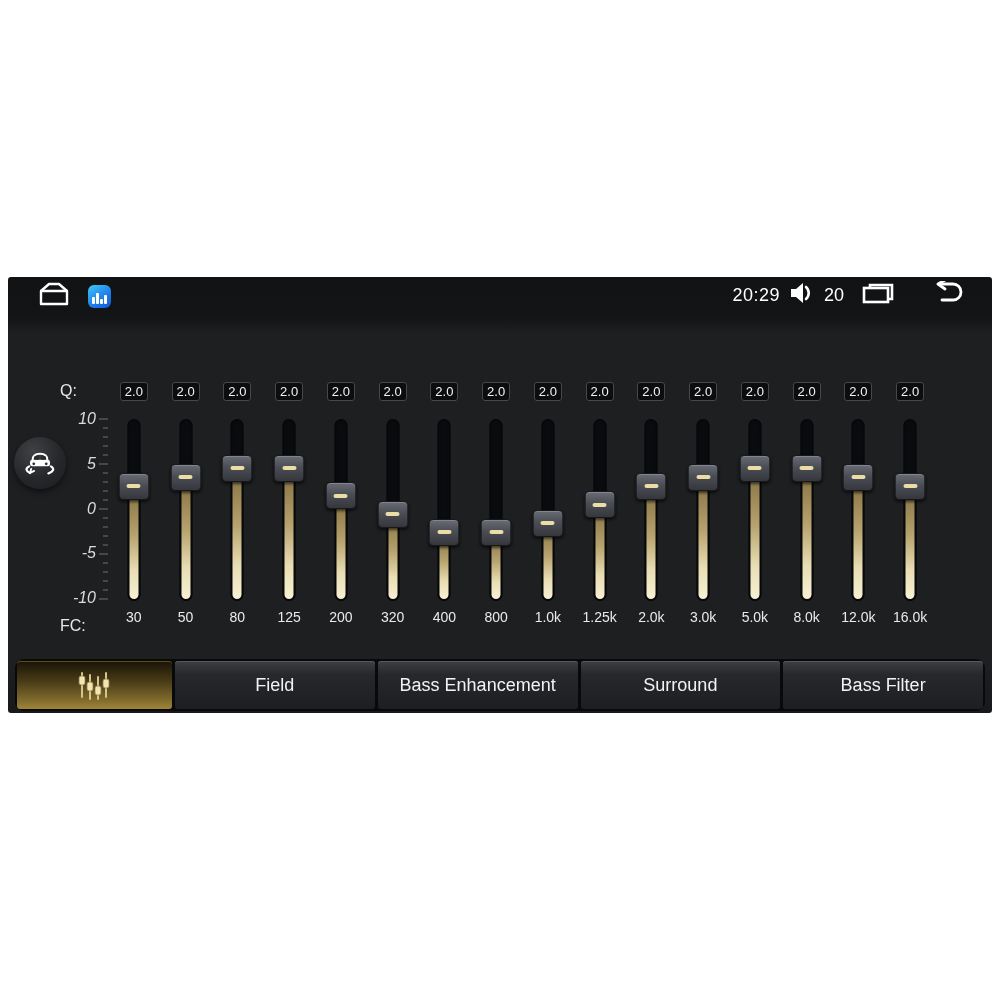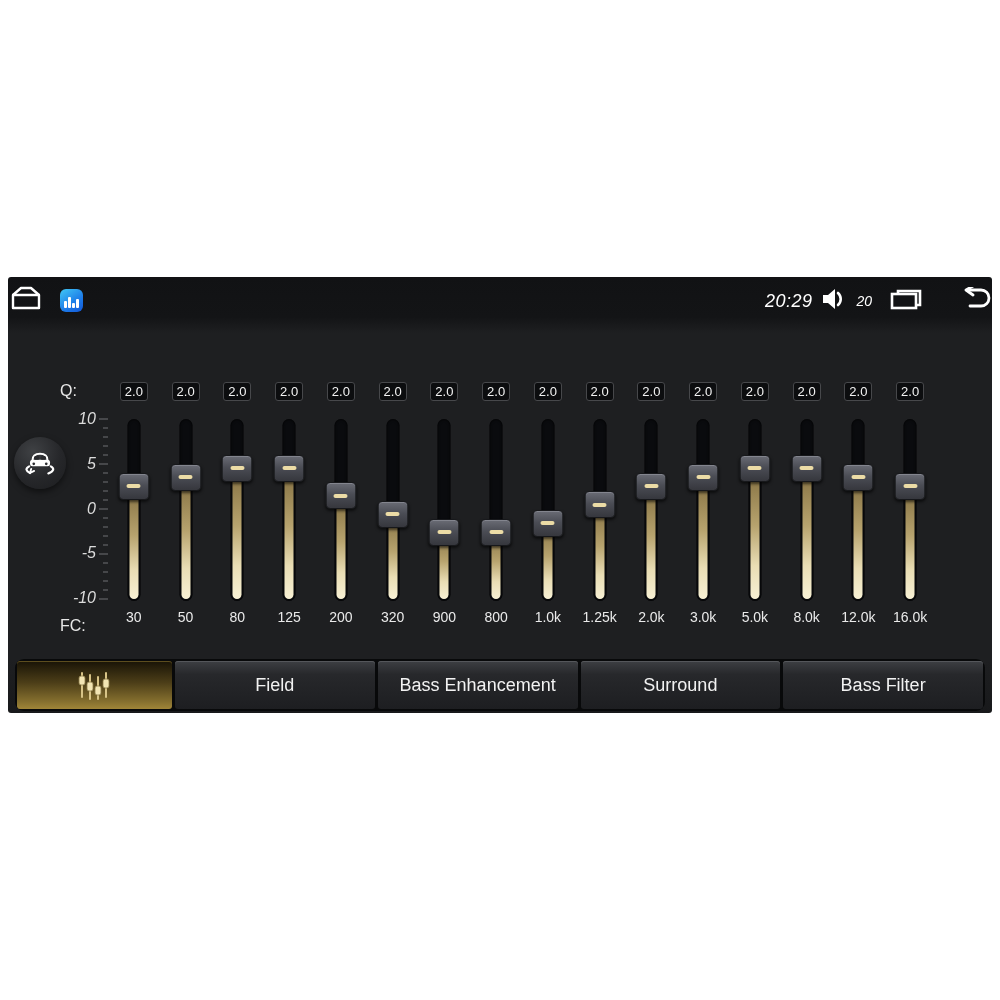--- a/index.html
+++ b/index.html
@@ -3,25 +3,25 @@
 <meta charset="utf-8">
 <style>
   * { margin:0; padding:0; box-sizing:border-box; }
   html,body { width:1000px; height:1000px; background:#ffffff; font-family:"Liberation Sans", sans-serif; }
   .panel {
     position:absolute; left:8px; top:277px; width:984px; height:436px;
     background:linear-gradient(180deg,#111214 0px,#131416 40px,#1e1f21 56px,#1e1f21 88%,#18191b 100%);
     border-radius:3px; overflow:hidden; color:#f0f0f0;
   }
   
-  .statusbar { position:absolute; top:4px; left:0; right:0; height:34px; display:flex; align-items:flex-end; padding:0 0;font-style:italic; }
+  .statusbar { position:absolute; top:4px; left:0; right:0; height:34px; display:flex; align-items:flex-start; padding:0 28px; }
   .sb-left { display:flex; align-items:center; gap:16px; }
   .sb-right { margin-left:auto; display:flex; align-items:center; gap:9px; }
   .sb-clock { font-size:18px; color:#fff; letter-spacing:0.5px; }
-  .sb-vol { font-size:14px; color:#fff; margin-right:8px; }
+  .sb-vol { font-size:18px; color:#fff; margin-right:8px; }
   .app-icon { width:23px; height:23px; border-radius:6px; background:linear-gradient(145deg,#41c8f5 0%,#1d7ce8 60%,#1257d8 100%);
     display:flex; align-items:flex-end; justify-content:center; padding-bottom:4px; gap:1.5px; }
   .app-icon i { display:block; width:2.5px; background:#fff; border-radius:1px; }
   .sb-ic { display:block; }
   
   .preset-row { position:absolute; top:48px; left:22px; right:11px; height:40px; display:flex; align-items:center; }
   .preset-pill {
     width:120px; height:40px; border-radius:21px; display:flex; align-items:center; justify-content:center; gap:12px;
     background:linear-gradient(180deg,#2c2d30,#18191b); border:1px solid #353639;
     box-shadow:0 2px 4px rgba(0,0,0,0.5); cursor:pointer;
@@ -240,21 +240,21 @@
 
   <div class="band">
     <div class="q-box">2.0</div>
     <div class="slider">
       <div class="slider-track"></div>
       <div class="slider-fill" style="top: 111.4px;"></div>
       <div class="slider-handle" style="top: 99.9px;">
             <i></i>
           </div>
     </div>
-    <div class="fc-text">900</div>
+    <div class="fc-text">400</div>
   </div>
 
   <div class="band">
     <div class="q-box">2.0</div>
     <div class="slider">
       <div class="slider-track"></div>
       <div class="slider-fill" style="top: 111.4px;"></div>
       <div class="slider-handle" style="top: 99.9px;">
             <i></i>
           </div>

